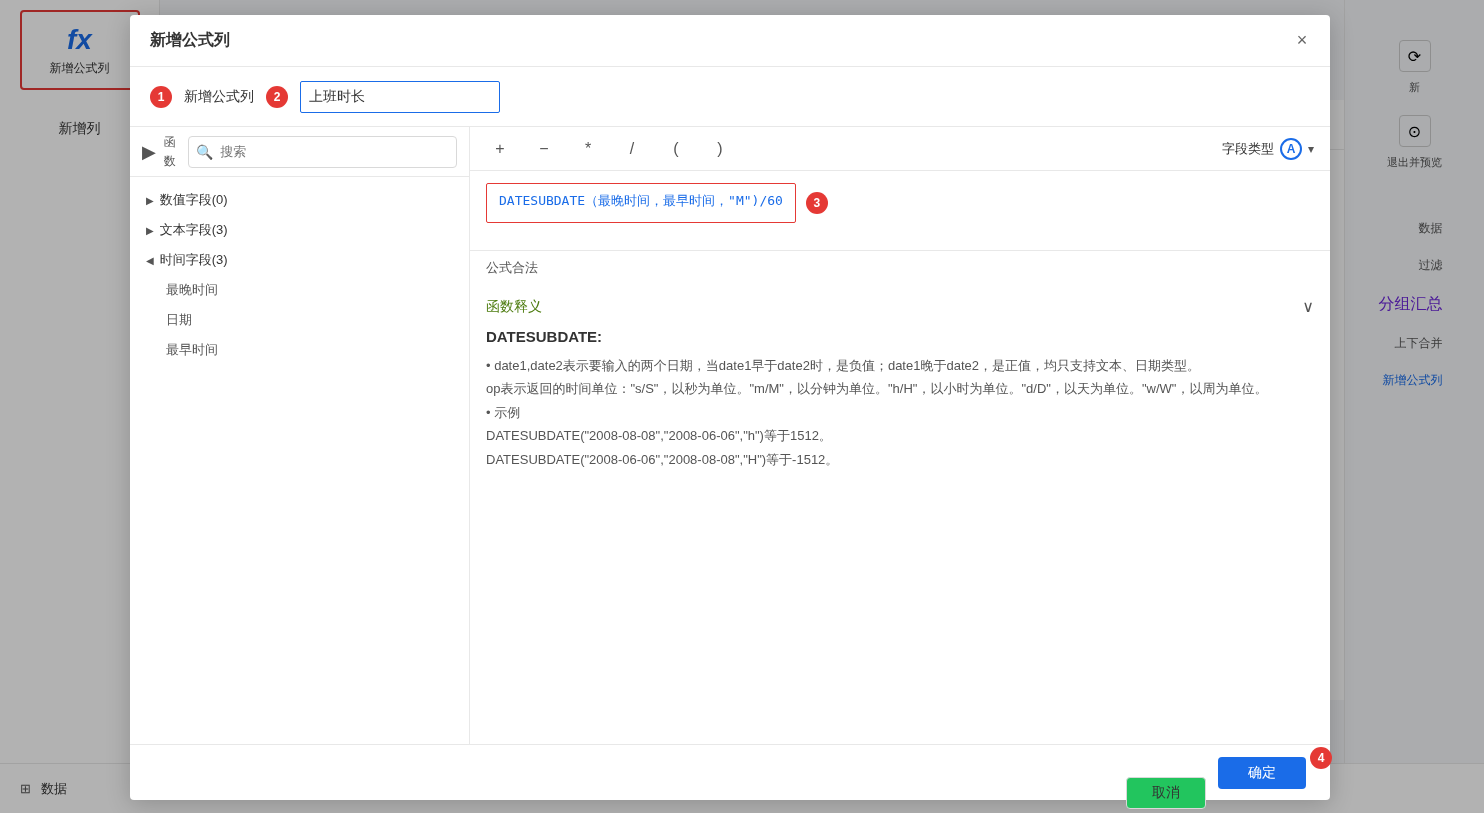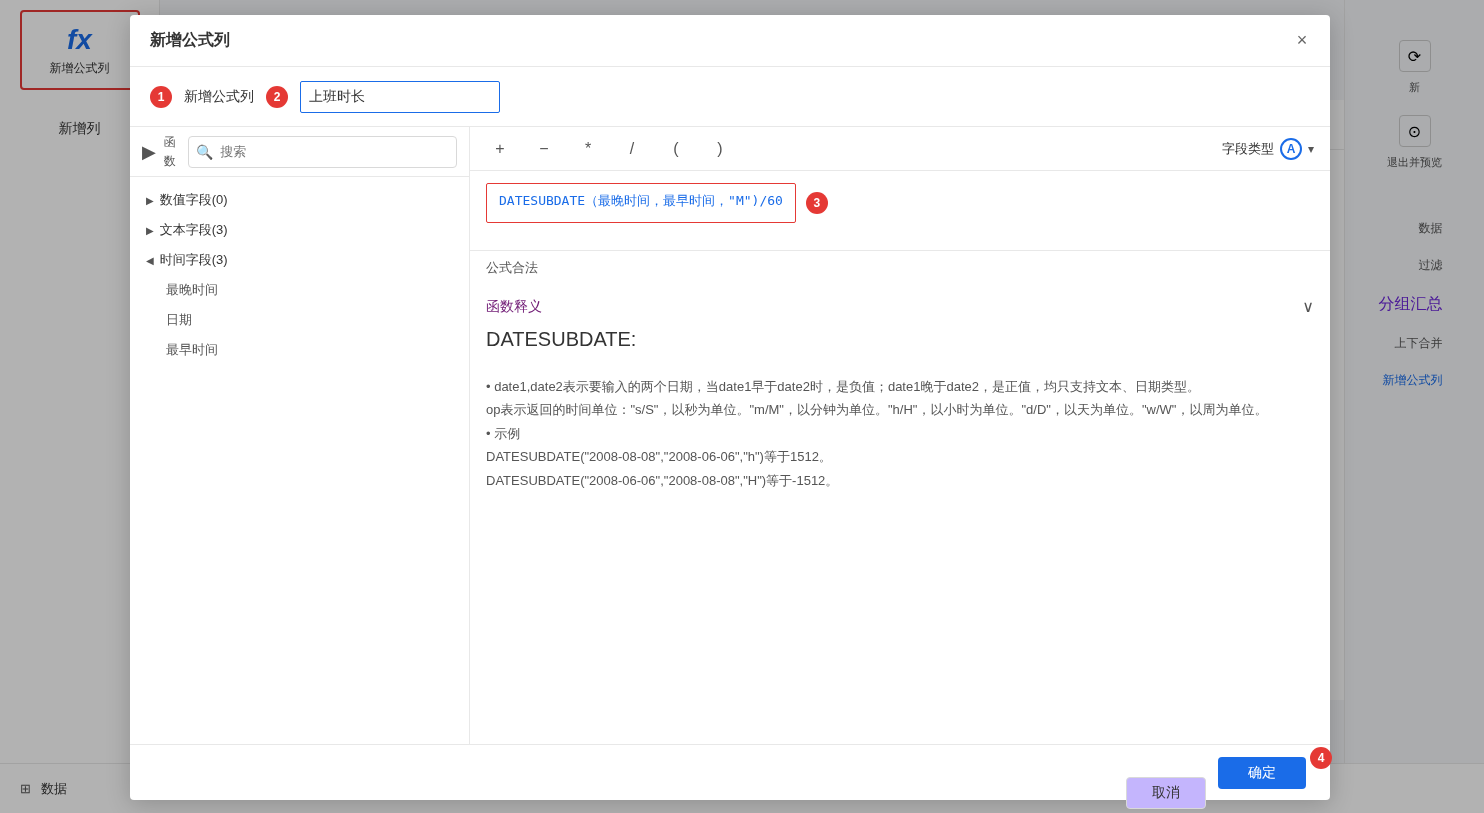--- a/index.html
+++ b/index.html
@@ -456,34 +456,34 @@
 
     .func-desc-header {
       display: flex;
       align-items: center;
       justify-content: space-between;
       margin-bottom: 12px;
     }
 
     .func-desc-title {
       font-size: 14px;
-      color: #701a75;
+      color: #4d7c0f;
     }
 
     .func-desc-expand {
       cursor: pointer;
       font-size: 16px;
       color: #555;
     }
 
     .func-name {
-      font-size: 20px;
-      font-weight: normal;
-      color: #333;
-      margin-bottom: 24px;
+      font-size: 15px;
+      font-weight: bold;
+      color: #333;
+      margin-bottom: 9px;
     }
 
     .func-desc-text {
       font-size: 13px;
       color: #555;
       line-height: 1.8;
     }
 
     
     .modal-footer {
@@ -494,21 +494,21 @@
       padding: 0 24px;
       gap: 12px;
       border-top: 1px solid #e8e8e8;
     }
 
     .btn-cancel {
       width: 80px;
       height: 32px;
       border: 1px solid #d9d9d9;
       border-radius: 4px;
-      background: #c4b5fd;
+      background: #22c55e;
       font-size: 14px;
       color: #333;
       cursor: pointer;
       display: flex;
       align-items: center;
       justify-content: center;
       margin-top: 40px;
     }
 
     .btn-confirm {

